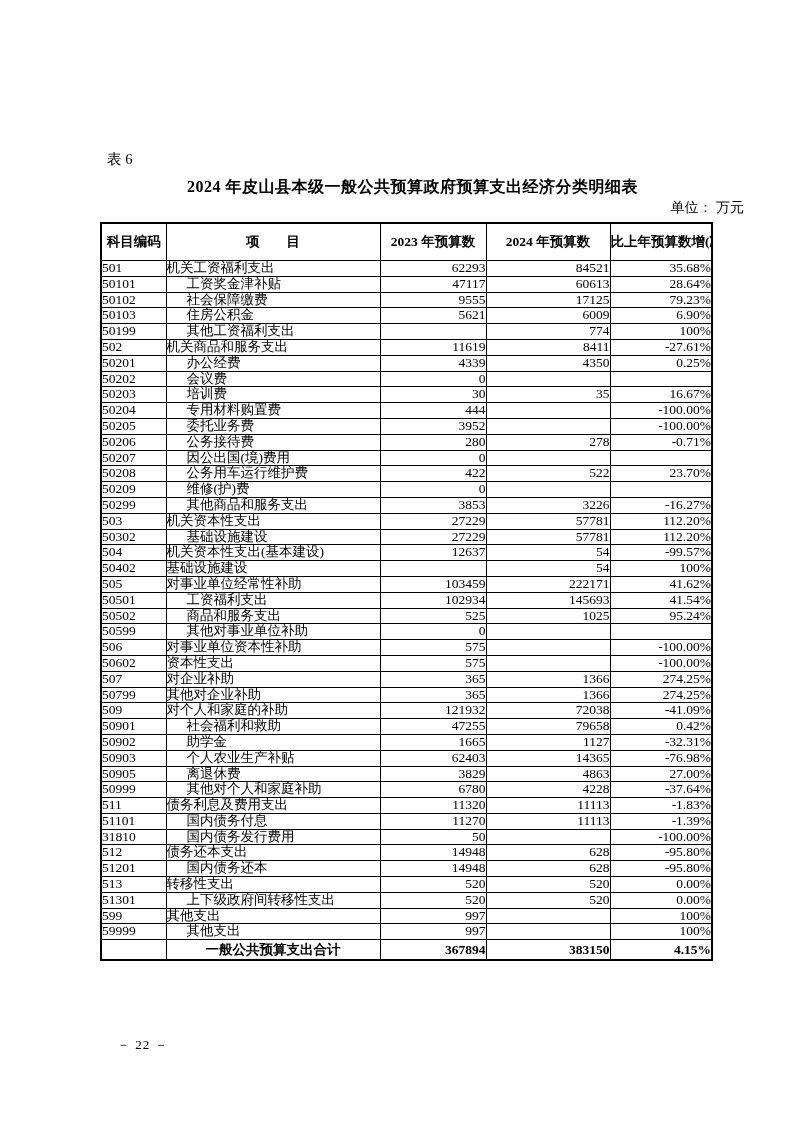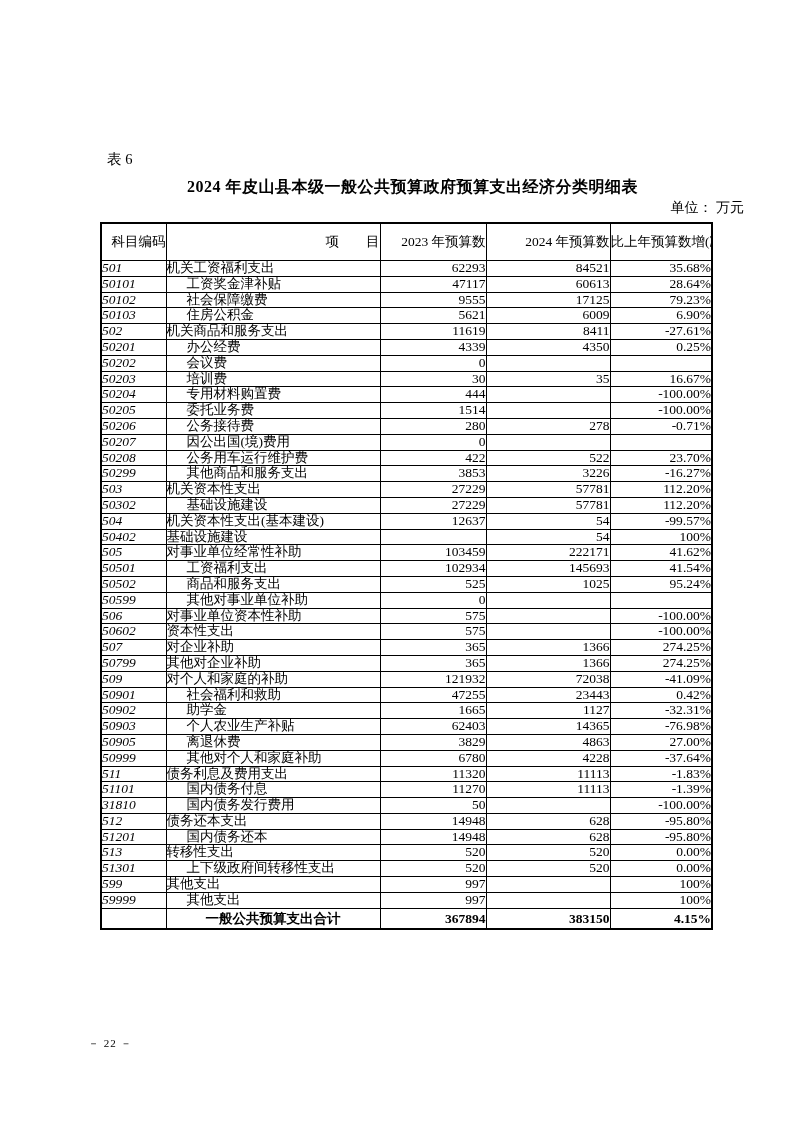--- a/index.html
+++ b/index.html
@@ -52,36 +52,35 @@
   }
   table.budget-table th,
   table.budget-table td {
     border: 1px solid #000;
     padding: 0;
     overflow: hidden;
     white-space: nowrap;
   }
   thead th {
     height: 36px;
-    font-weight: normal;
-    text-align: right;
+    font-weight: bold;
+    text-align: center;
     vertical-align: middle;
     line-height: 16px;
     white-space: normal;
     padding: 0 2px;
   }
   tbody td {
     height: 14.8px;
     line-height: 14.8px;
     vertical-align: middle;
   }
   td.code {
     text-align: left;
     padding-left: 3px;
-    font-style: italic;
   }
   td.item {
     text-align: left;
     padding-left: 4px;
   }
   td.item.indent {
     padding-left: 20px;
   }
   td.num {
     text-align: right;
@@ -91,23 +90,23 @@
     height: 19px;
     line-height: 19px;
     font-weight: bold;
     vertical-align: middle;
   }
   tfoot td.total-label {
     text-align: center;
   }
   .page-number {
     position: absolute;
-    left: 88px;
+    left: 117px;
     top: 1036px;
-    font-size: 11px;
+    font-size: 13px;
     letter-spacing: 1px;
   }
 </style>
 </head>
 <body>
 
 <div class="sheet">
 
   <div class="table-label">表 6</div>
 
@@ -155,20 +154,27 @@
           <td class="num">79.23%</td>
         </tr>
         <tr>
           <td class="code">50103</td>
           <td class="item indent">住房公积金</td>
           <td class="num">5621</td>
           <td class="num">6009</td>
           <td class="num">6.90%</td>
         </tr>
         <tr>
+          <td class="code">50199</td>
+          <td class="item indent">其他工资福利支出</td>
+          <td class="num"></td>
+          <td class="num">774</td>
+          <td class="num">100%</td>
+        </tr>
+        <tr>
           <td class="code">502</td>
           <td class="item">机关商品和服务支出</td>
           <td class="num">11619</td>
           <td class="num">8411</td>
           <td class="num">-27.61%</td>
         </tr>
         <tr>
           <td class="code">50201</td>
           <td class="item indent">办公经费</td>
           <td class="num">4339</td>
@@ -192,21 +198,21 @@
         <tr>
           <td class="code">50204</td>
           <td class="item indent">专用材料购置费</td>
           <td class="num">444</td>
           <td class="num"></td>
           <td class="num">-100.00%</td>
         </tr>
         <tr>
           <td class="code">50205</td>
           <td class="item indent">委托业务费</td>
-          <td class="num">1514</td>
+          <td class="num">3952</td>
           <td class="num"></td>
           <td class="num">-100.00%</td>
         </tr>
         <tr>
           <td class="code">50206</td>
           <td class="item indent">公务接待费</td>
           <td class="num">280</td>
           <td class="num">278</td>
           <td class="num">-0.71%</td>
         </tr>
@@ -218,20 +224,27 @@
           <td class="num"></td>
         </tr>
         <tr>
           <td class="code">50208</td>
           <td class="item indent">公务用车运行维护费</td>
           <td class="num">422</td>
           <td class="num">522</td>
           <td class="num">23.70%</td>
         </tr>
         <tr>
+          <td class="code">50209</td>
+          <td class="item indent">维修(护)费</td>
+          <td class="num">0</td>
+          <td class="num"></td>
+          <td class="num"></td>
+        </tr>
+        <tr>
           <td class="code">50299</td>
           <td class="item indent">其他商品和服务支出</td>
           <td class="num">3853</td>
           <td class="num">3226</td>
           <td class="num">-16.27%</td>
         </tr>
         <tr>
           <td class="code">503</td>
           <td class="item">机关资本性支出</td>
           <td class="num">27229</td>
@@ -319,21 +332,21 @@
           <td class="code">509</td>
           <td class="item">对个人和家庭的补助</td>
           <td class="num">121932</td>
           <td class="num">72038</td>
           <td class="num">-41.09%</td>
         </tr>
         <tr>
           <td class="code">50901</td>
           <td class="item indent">社会福利和救助</td>
           <td class="num">47255</td>
-          <td class="num">23443</td>
+          <td class="num">79658</td>
           <td class="num">0.42%</td>
         </tr>
         <tr>
           <td class="code">50902</td>
           <td class="item indent">助学金</td>
           <td class="num">1665</td>
           <td class="num">1127</td>
           <td class="num">-32.31%</td>
         </tr>
         <tr>

